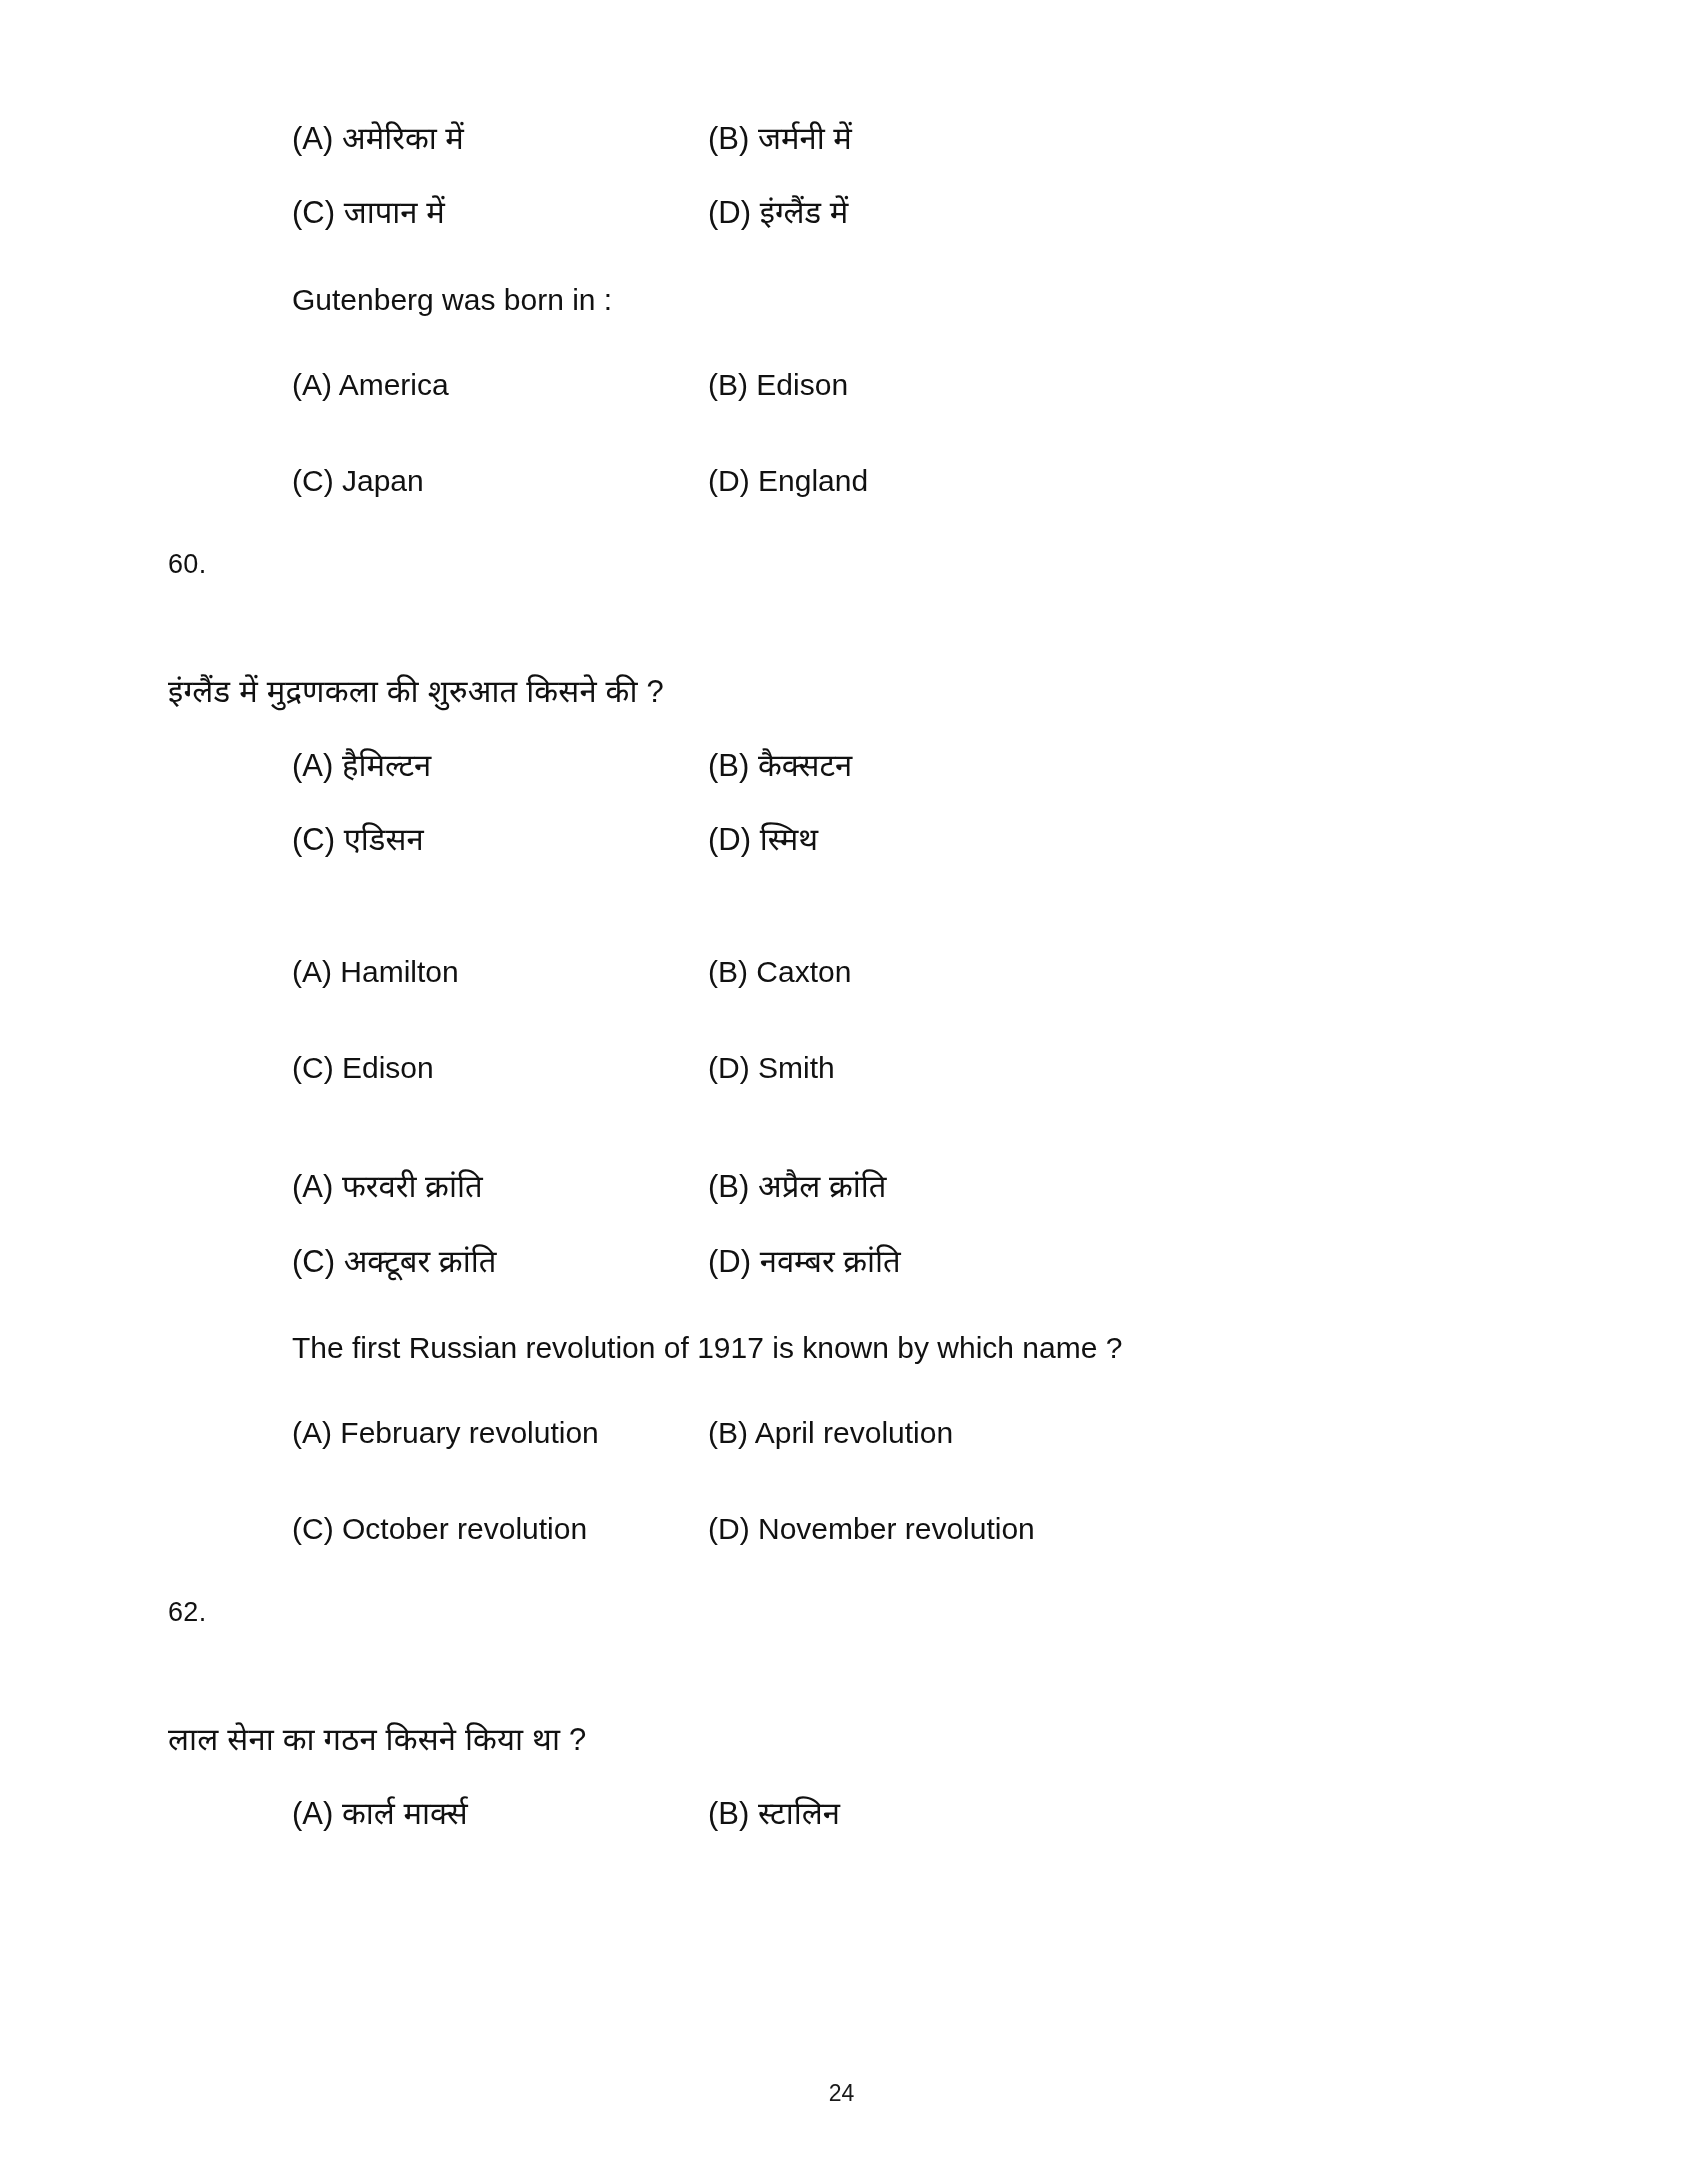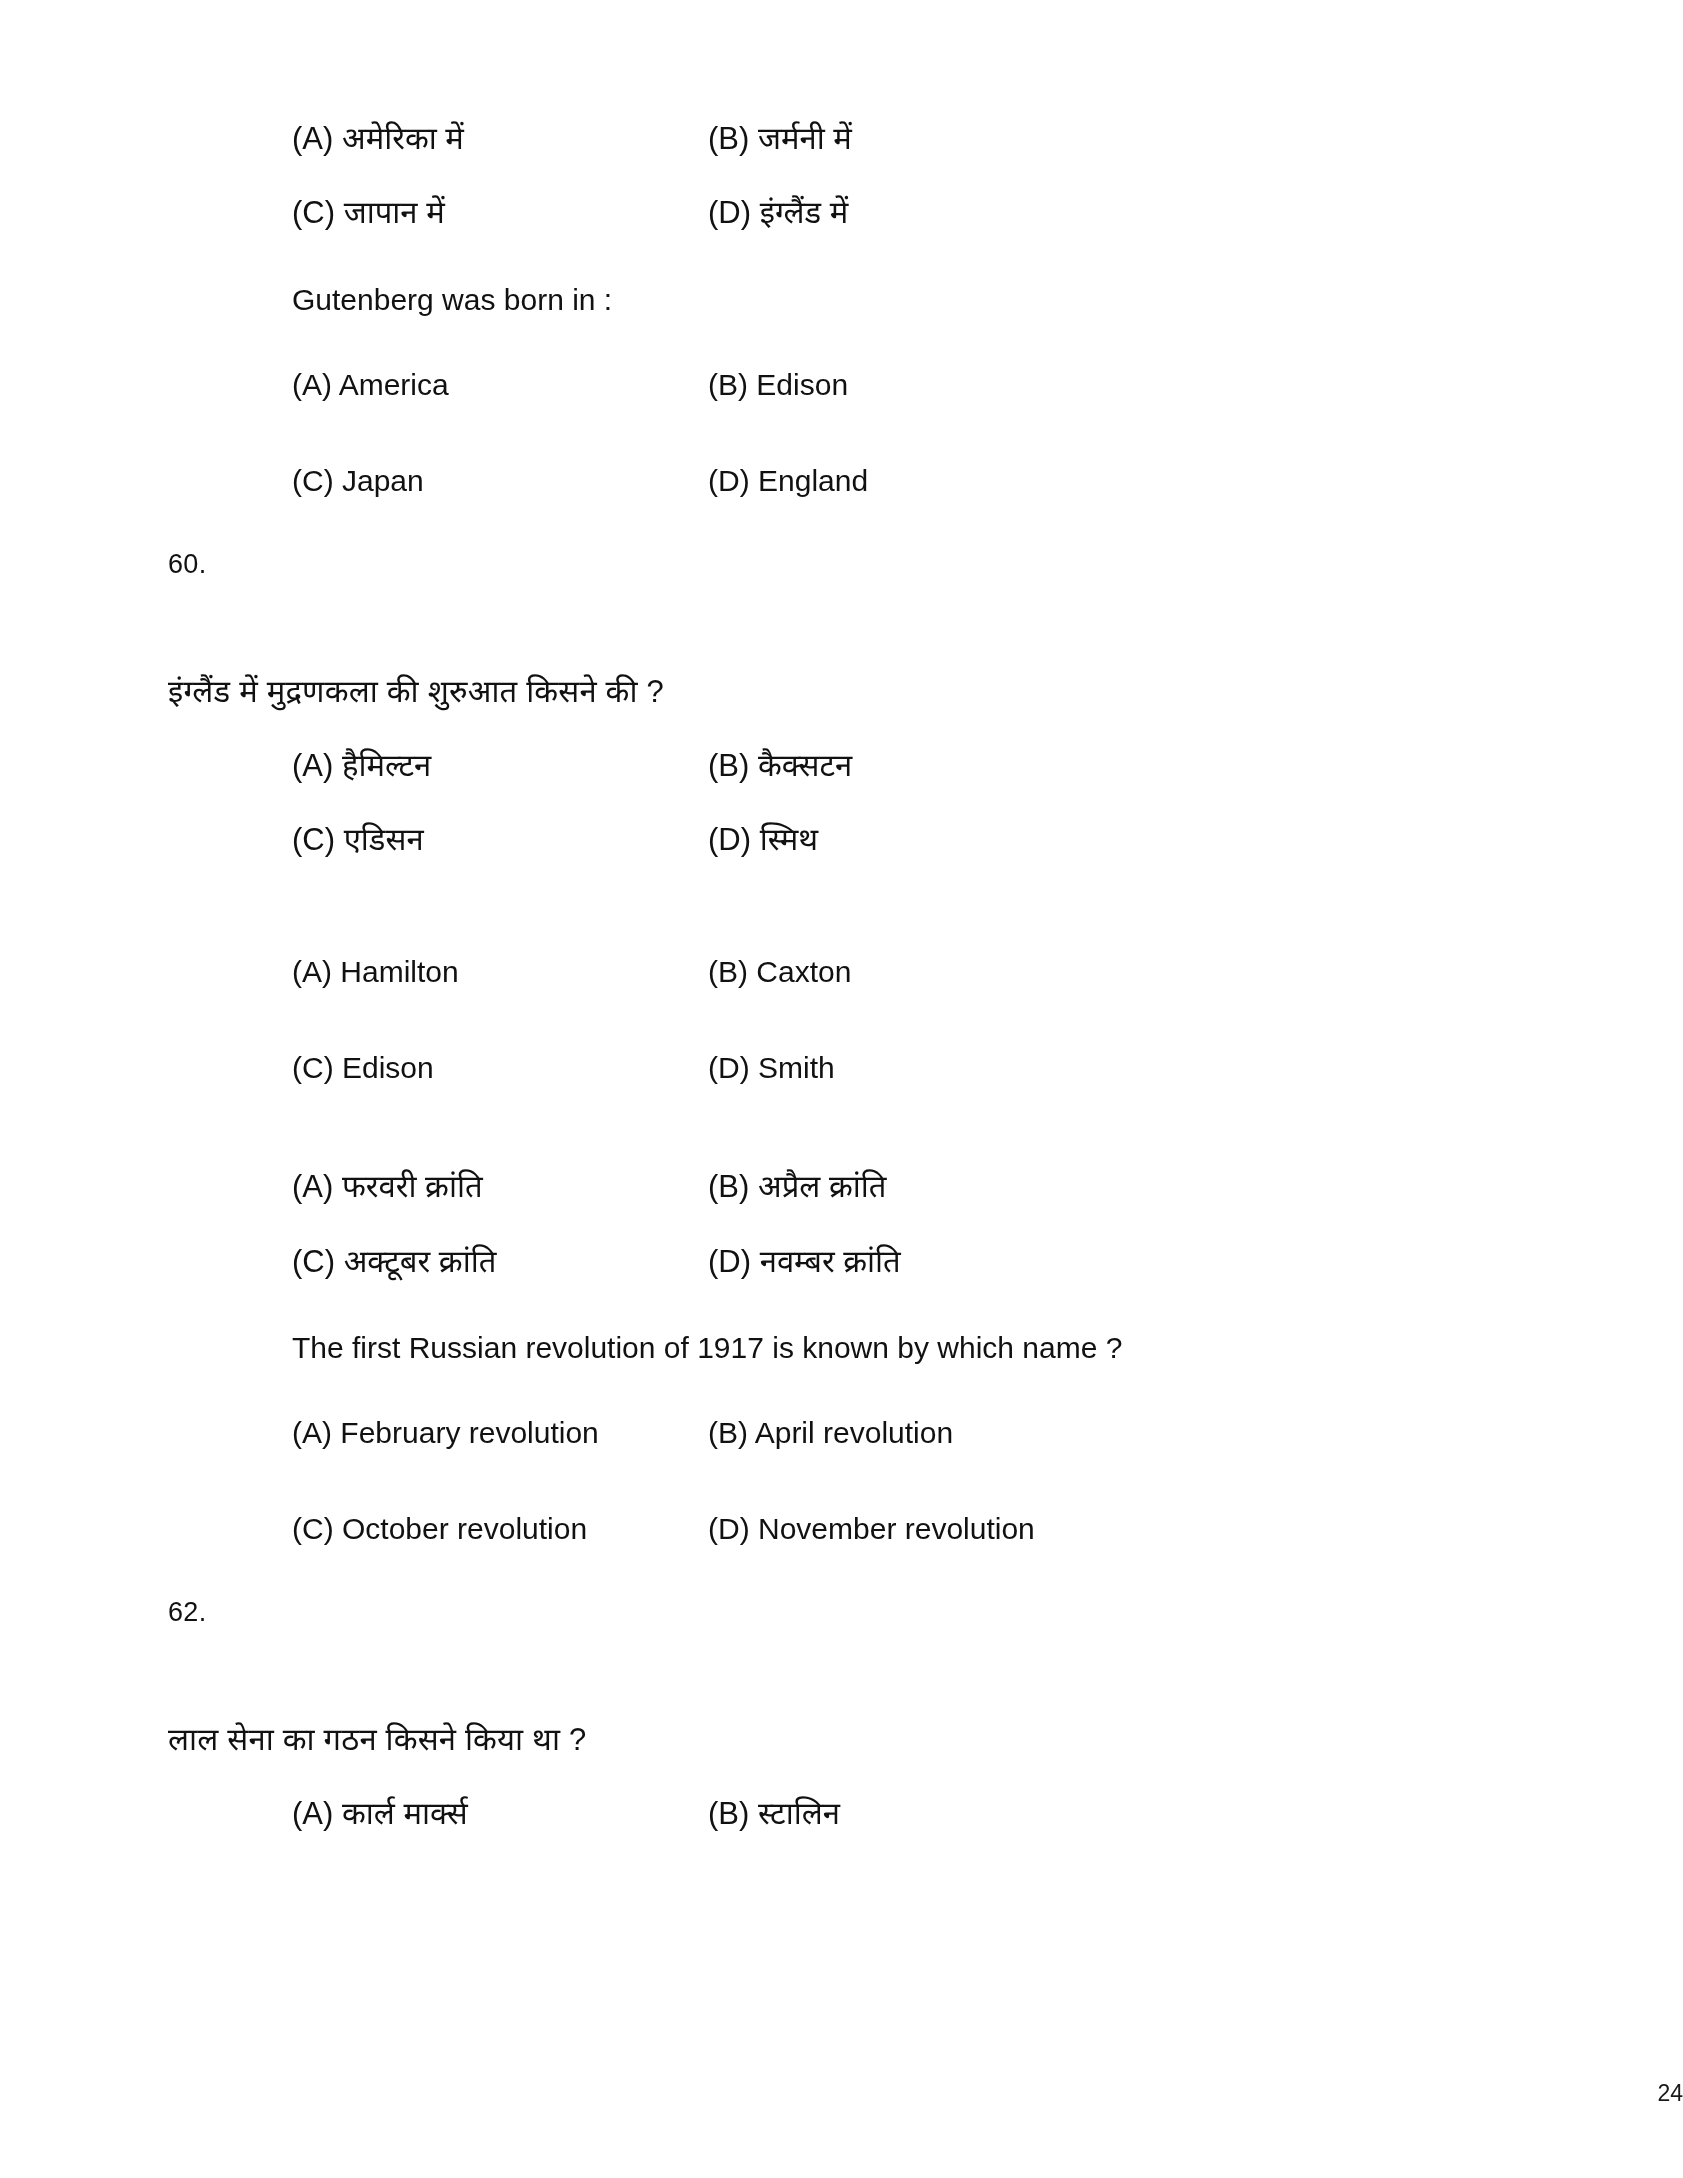--- a/index.html
+++ b/index.html
@@ -83,21 +83,21 @@
     margin-left: 124px;
     font-size: 30px;
     line-height: 1.3;
   }
 
   .page-number {
     position: absolute;
     left: 0;
     right: 0;
     bottom: 71px;
-    text-align: right;
+    text-align: center;
     font-size: 23px;
     color: #1a1a1a;
   }
 </style>
 </head>
 <body>
 
 <div class="page">
 
   <div class="qblock">

